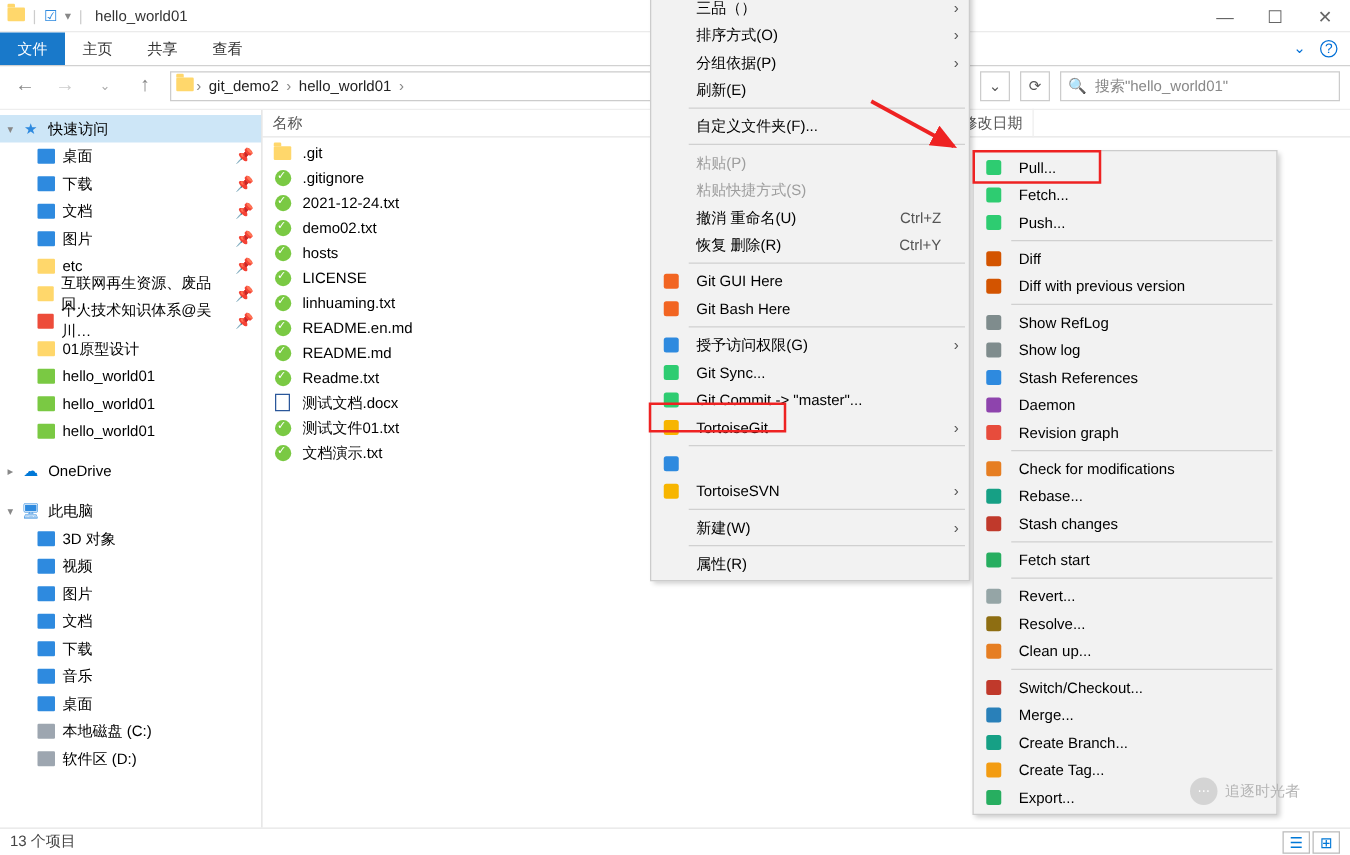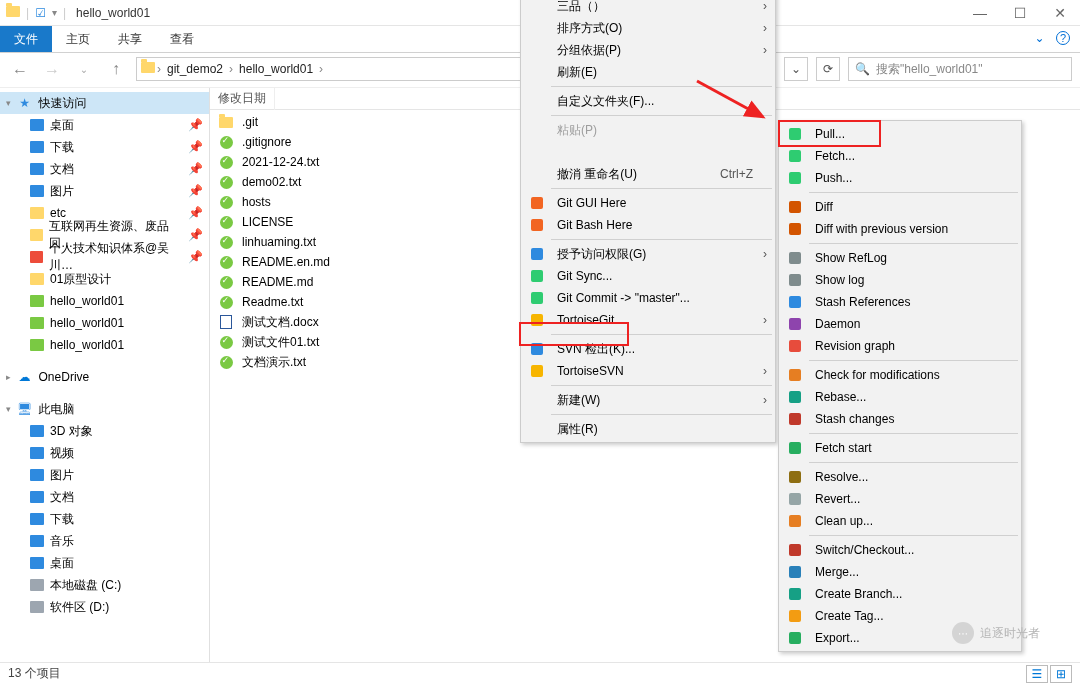--- a/index.html
+++ b/index.html
@@ -223,20 +223,21 @@
           <span>本地磁盘 (C:)</span>
         </div>
         <div class="sb-item ind1">
           <span class="sb-ico" style="background:#9da6b0;width:14px;height:12px;border-radius:1px"></span>
           <span>软件区 (D:)</span>
         </div>
       </div>
   </div>
   <div class="content">
     <div class="hdr">
+      <div class="col" style="width:552px">名称</div>
       <div class="col">修改日期</div>
     </div>
     <div class="files" id="files">
         <div class="frow">
           <span class="fico">
             <span class="ico-folder"></span>
           </span>
           <span>.git</span>
         </div>
         <div class="frow">
@@ -348,26 +349,32 @@
       <span class="mico"></span>
       <span class="mlbl">自定义文件夹(F)...</span>
     </div>
     <div class="msep"></div>
     <div class="mi disabled" style="position:relative">
       <span class="mico"></span>
       <span class="mlbl">粘贴(P)</span>
     </div>
     <div class="mi disabled" style="position:relative">
       <span class="mico"></span>
+      <span class="mlbl">粘贴快捷方式(S)</span>
     </div>
     <div class="mi " style="position:relative">
       <span class="mico"></span>
       <span class="mlbl">撤消 重命名(U)</span>
       <span class="msc">Ctrl+Z</span>
     </div>
+    <div class="mi " style="position:relative">
+      <span class="mico"></span>
+      <span class="mlbl">恢复 删除(R)</span>
+      <span class="msc">Ctrl+Y</span>
+    </div>
     <div class="msep"></div>
     <div class="mi " style="position:relative">
       <span class="mico">
         <span style="width:12px;height:12px;background:#f26522;display:inline-block;border-radius:2px"></span>
       </span>
       <span class="mlbl">Git GUI Here</span>
     </div>
     <div class="mi " style="position:relative">
       <span class="mico">
         <span style="width:12px;height:12px;background:#f26522;display:inline-block;border-radius:2px"></span>
@@ -399,21 +406,20 @@
         <span style="width:12px;height:12px;background:#f7b500;display:inline-block;border-radius:2px"></span>
       </span>
       <span class="mlbl">TortoiseGit</span>
       <span class="arr">›</span>
     </div>
     <div class="msep"></div>
     <div class="mi " style="position:relative">
       <span class="mico">
         <span style="width:12px;height:12px;background:#2e8adf;display:inline-block;border-radius:2px"></span>
       </span>
-      <span class="mlbl">SVN 检出(K)...</span>
     </div>
     <div class="mi " style="position:relative">
       <span class="mico">
         <span style="width:12px;height:12px;background:#f7b500;display:inline-block;border-radius:2px"></span>
       </span>
       <span class="mlbl">TortoiseSVN</span>
       <span class="arr">›</span>
     </div>
     <div class="msep"></div>
     <div class="mi " style="position:relative">
@@ -513,29 +519,29 @@
     <div class="msep"></div>
     <div class="mi " style="position:relative">
       <span class="mico">
         <span style="width:12px;height:12px;background:#27ae60;display:inline-block;border-radius:2px"></span>
       </span>
       <span class="mlbl">Fetch start</span>
     </div>
     <div class="msep"></div>
     <div class="mi " style="position:relative">
       <span class="mico">
+        <span style="width:12px;height:12px;background:#95a5a6;display:inline-block;border-radius:2px"></span>
+      </span>
+      <span class="mlbl">Revert...</span>
+    </div>
+    <div class="mi " style="position:relative">
+      <span class="mico">
         <span style="width:12px;height:12px;background:#8e6e12;display:inline-block;border-radius:2px"></span>
       </span>
       <span class="mlbl">Resolve...</span>
-    </div>
-    <div class="mi " style="position:relative">
-      <span class="mico">
-        <span style="width:12px;height:12px;background:#95a5a6;display:inline-block;border-radius:2px"></span>
-      </span>
-      <span class="mlbl">Revert...</span>
     </div>
     <div class="mi " style="position:relative">
       <span class="mico">
         <span style="width:12px;height:12px;background:#e67e22;display:inline-block;border-radius:2px"></span>
       </span>
       <span class="mlbl">Clean up...</span>
     </div>
     <div class="msep"></div>
     <div class="mi " style="position:relative">
       <span class="mico">

